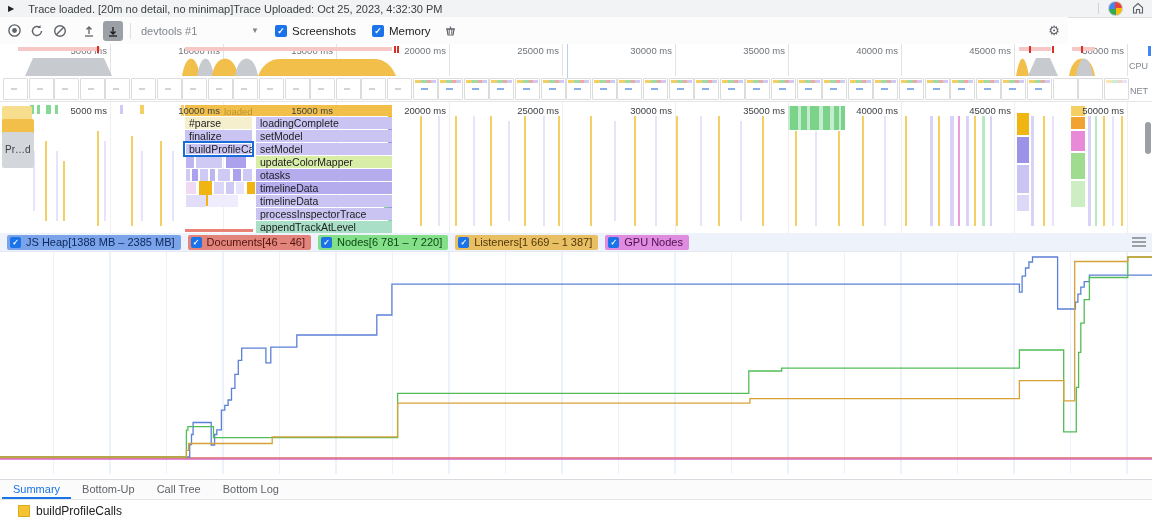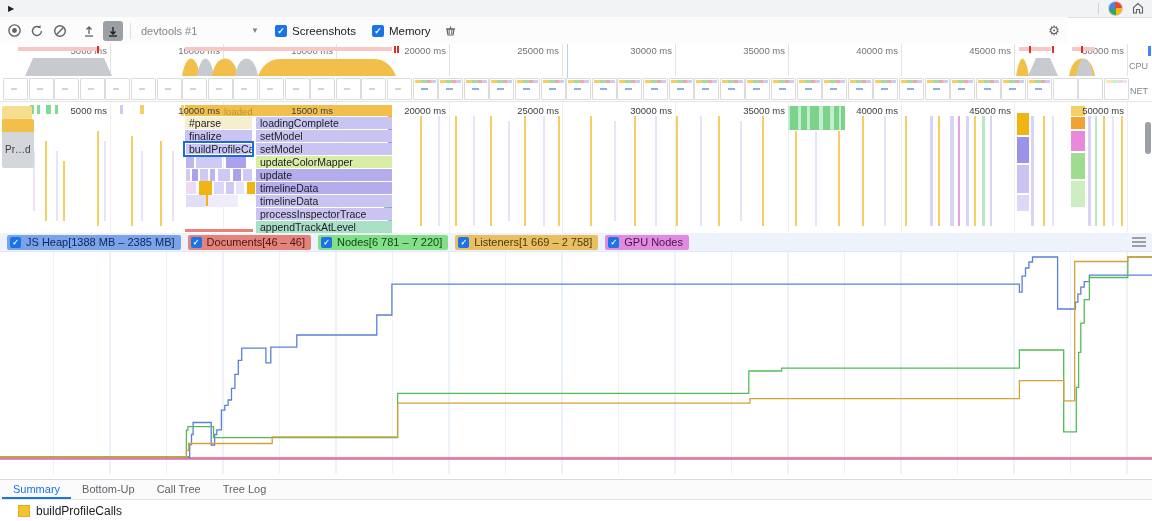--- a/index.html
+++ b/index.html
@@ -80,20 +80,21 @@
   .swatch{width:10px;height:10px;background:#f5c330;border:1px solid #dcae1d;margin-left:18px;flex:none;}
   .summaryrow .t{margin-left:6px;font-size:12px;color:#202124;}
 </style>
 </head>
 <body>
 
 <div class="app">
 
   <div class="abs infobar">
     <span class="play">▶</span>
+    <span class="msg">Trace loaded. [20m no detail, no minimap]Trace Uploaded: Oct 25, 2023, 4:32:30 PM</span>
     <span class="right">
       <span class="vdiv"></span>
       <span class="avatar"></span>
       <span class="home-icon">
         <svg width="12" height="12" viewBox="0 0 12 12">
             <path d="M6 1.5 1.5 5.5V11h3V7.5h3V11h3V5.5Z" fill="none" stroke="#5f6368" stroke-width="1.1"></path>
           </svg>
       </span>
     </span>
   </div>
@@ -486,21 +487,21 @@
       <div class="stripe-el" style="left: 388px; top: 118px; width: 4px; height: 12px; background: rgb(134, 207, 174);"></div>
       <div class="stripe-el" style="left: 185px; top: 127px; width: 68px; height: 3px; background: rgb(233, 129, 119);"></div>
       <div class="stripe-el" style="left: 256px; top: 127px; width: 136px; height: 3px; background: rgb(122, 211, 136);"></div>
       <div class="fbar" style="left: 185px; width: 67px; top: 15px; background: rgb(246, 239, 205);">#parse</div>
       <div class="fbar" style="left: 185px; width: 67px; top: 28px; background: rgb(201, 196, 242);">finalize</div>
       <div class="fbar sel" style="left: 185px; width: 67px; top: 41px; background: rgb(203, 198, 244);">buildProfileCalls</div>
       <div class="fbar" style="left: 256px; width: 136px; top: 15px; background: rgb(201, 196, 242);">loadingComplete</div>
       <div class="fbar" style="left: 256px; width: 136px; top: 28px; background: rgb(201, 196, 242);">setModel</div>
       <div class="fbar" style="left: 256px; width: 136px; top: 41px; background: rgb(201, 196, 242);">setModel</div>
       <div class="fbar" style="left: 256px; width: 136px; top: 54px; background: rgb(216, 237, 166);">updateColorMapper</div>
-      <div class="fbar" style="left: 256px; width: 136px; top: 67px; background: rgb(181, 172, 238);">update</div>
+      <div class="fbar" style="left: 256px; width: 136px; top: 67px; background: rgb(181, 172, 238);">otasks</div>
       <div class="fbar" style="left: 256px; width: 136px; top: 80px; background: rgb(181, 172, 238);">timelineData</div>
       <div class="fbar" style="left: 256px; width: 136px; top: 93px; background: rgb(201, 196, 242);">timelineData</div>
       <div class="fbar" style="left: 256px; width: 136px; top: 106px; background: rgb(201, 196, 242);">processInspectorTrace</div>
       <div class="fbar" style="left: 256px; width: 136px; top: 119px; background: rgb(168, 223, 198);">appendTrackAtLevel</div>
       <div class="chip" style="top: 4px; background: rgb(247, 221, 142); color: rgb(185, 154, 63);">Ti…d</div>
       <div class="chip" style="top: 17px; background: rgb(242, 192, 74); color: rgb(32, 33, 36);">Fu…ll</div>
       <div class="chip" style="top: 30px; background: rgb(211, 214, 218); color: rgb(60, 64, 67);">Pr…d</div>
       <div class="scrollthumb" style="top: 20px; height: 32px;"></div>
     </div>
 
@@ -512,21 +513,21 @@
       <div class="lchip" style="background: rgb(226, 131, 124); color: rgb(83, 20, 16);">
         <span class="box">✓</span>
         <span>Documents[46 – 46]</span>
       </div>
       <div class="lchip" style="background: rgb(131, 224, 137); color: rgb(14, 71, 21);">
         <span class="box">✓</span>
         <span>Nodes[6 781 – 7 220]</span>
       </div>
       <div class="lchip" style="background: rgb(233, 191, 99); color: rgb(81, 56, 10);">
         <span class="box">✓</span>
-        <span>Listeners[1 669 – 2 758]</span>
+        <span>Listeners[1 669 – 1 387]</span>
       </div>
       <div class="lchip" style="background: rgb(223, 139, 223); color: rgb(78, 16, 78);">
         <span class="box">✓</span>
         <span>GPU Nodes</span>
       </div>
       <div class="burger">
         <div></div>
         <div></div>
         <div></div>
       </div>
@@ -557,21 +558,21 @@
       <path d="M0,205.8 H1152" fill="none" stroke="#e06a5f" stroke-width="1.3"></path>
       <path d="M0,205 H189.7 V192.6 H191.5 V182.5 H193.1 V170.5 H211.2 V193.0 H214.6 V182.5 H216.8 V177.9 H221.4 V158.1 H224.8 V153.4 H228.1 V148.0 H231.5 V136.4 H234.9 V122.4 H238.3 V108.3 H241.7 V96.1 H265.9 V110.9 H270.8 V95.1 H296.8 V83.0 H376.8 V63.0 H391.9 V32.1 H1019.4 V40.1 H1022.1 V24.1 H1025.5 V16.0 H1028.9 V10.0 H1032.5 V5.0 H1057.6 V57.0 H1075.4 V50.1 H1077.9 V42.1 H1080.8 V35.1 H1084.2 V29.7 H1089.4 V23.1 H1152" fill="none" stroke="#5b80d6" stroke-width="1.3"></path>
       <path d="M0,205 H186.4 V178.1 H187.9 V174.6 H213.5 V185.7 H397.6 V141.3 H748.8 V119.0 H781.6 V116.1 H1019.4 V98.0 H1063.7 V179.9 H1076.3 V135.4 H1078.6 V100.3 H1080.8 V71.1 H1084.2 V47.7 H1089.4 V25.5 H1127.8 V5.0 H1152" fill="none" stroke="#52bd56" stroke-width="1.3"></path>
       <path d="M0,205 H186.4 V198.3 H188.6 V191.5 H272.2 V184.8 H397.6 V151.1 H749.9 V146.6 H1019.4 V128.6 H1063.7 V148.8 H1074.7 V9.5 H1127.8 V5.0 H1152" fill="none" stroke="#d5a139" stroke-width="1.3"></path>
     </svg>
 
   <div class="abs tabbar" id="tabbar">
       <div class="tab active">Summary</div>
       <div class="tab">Bottom-Up</div>
       <div class="tab">Call Tree</div>
-      <div class="tab">Tree Log</div>
+      <div class="tab">Bottom Log</div>
     </div>
 
   <div class="abs summaryrow">
     <span class="swatch" id="sum-swatch" style="background: rgb(245, 195, 48);"></span>
     <span class="t">buildProfileCalls</span>
   </div>
 
 </div>
 
 </body></html>

